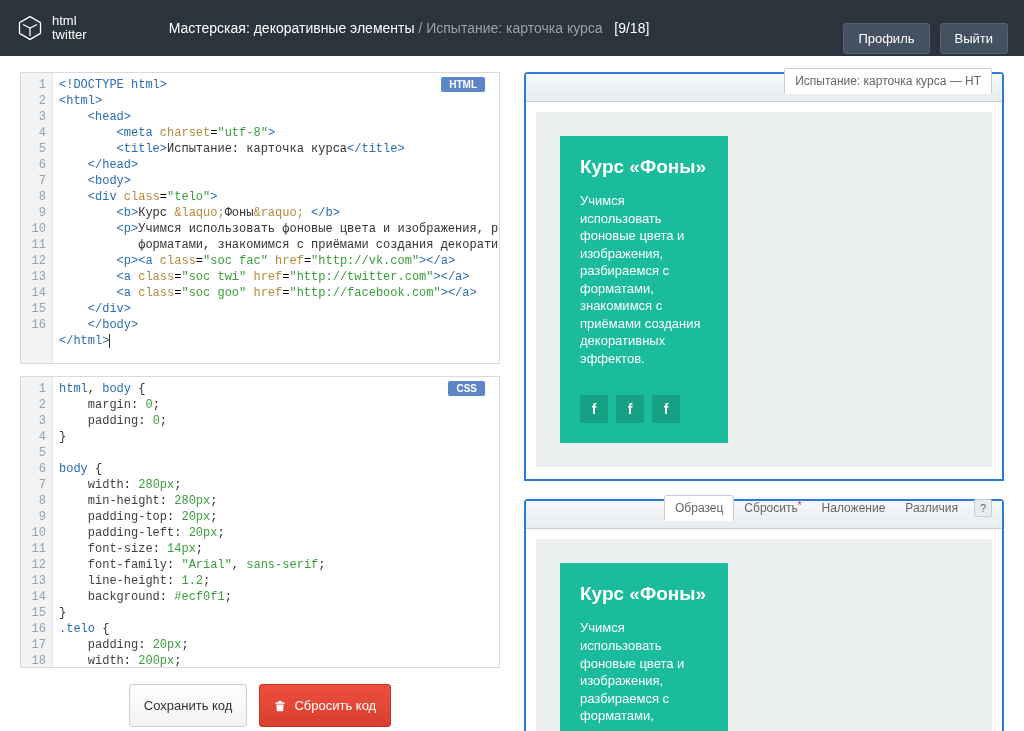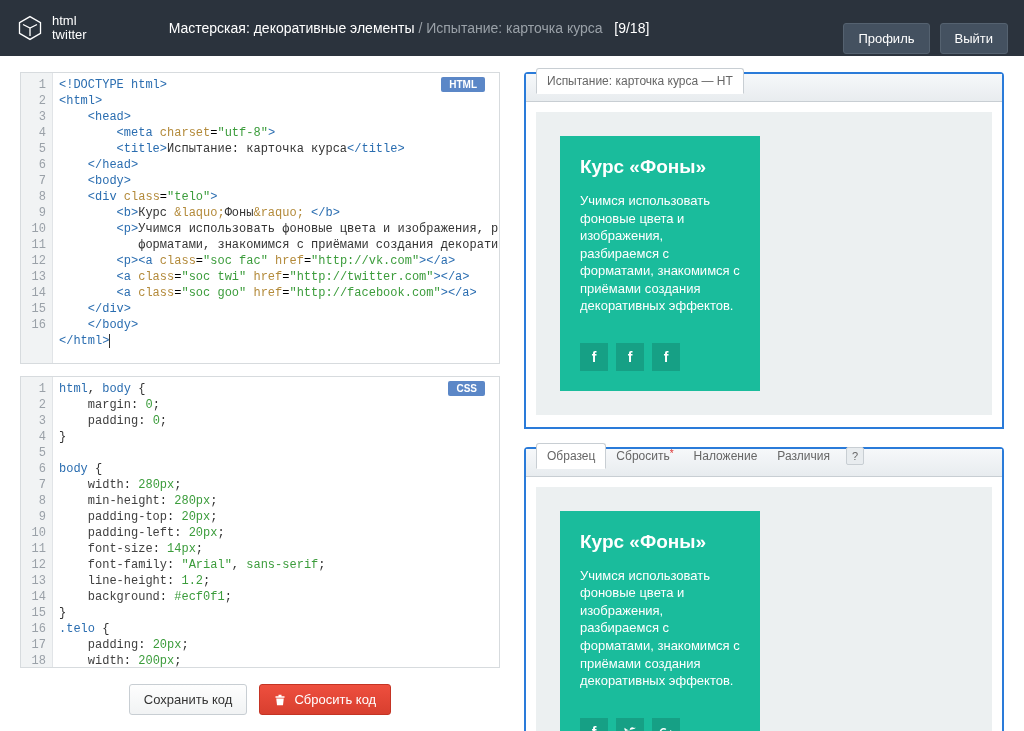--- a/index.html
+++ b/index.html
@@ -128,20 +128,21 @@
   padding-bottom: 12px;
 }
 .pane-tabbar {
   background: linear-gradient(#f6f8fa, #e8ecef);
   border-bottom: 1px solid #c8ced3;
   height: 28px;
   display: flex;
   align-items: flex-end;
   padding: 8px 10px;
   font-size: 12px;
+  justify-content: flex-end;
 }
 .pane-tab {
   padding: 5px 10px;
   color: #666;
 }
 .pane-tab.active {
   background: #fff;
   border: 1px solid #c8ced3;
   border-bottom: 1px solid #fff;
   border-radius: 3px 3px 0 0;
@@ -164,21 +165,21 @@
 }
 .star { color: #d33; font-size: 10px; position: relative; top: -3px; }
 .preview-body {
   background: #ecf0f1;
   margin: 10px 10px 0 10px;
   padding: 24px;
 }
 .card {
   background: #1abc9c;
   color: #fff;
-  width: 200px;
+  width: 168px;
   padding: 20px;
   min-height: 200px;
 }
 .card-title {
   font-size: 19px;
   font-weight: bold;
   margin-bottom: 14px;
 }
 .card-text {
   font-size: 13px;
@@ -209,21 +210,21 @@
   color: #333;
   padding: 7px 14px;
   border-radius: 3px;
   font-size: 13px;
   cursor: pointer;
 }
 .btn-reset {
   background: linear-gradient(#ee4f3e, #d83f2f);
   border: 1px solid #c43424;
   color: #fff;
-  padding: 7px 14px;
+  padding: 13px 14px;
   border-radius: 3px;
   font-size: 13px;
   cursor: pointer;
   display: flex;
   align-items: center;
   gap: 8px;
 }
 </style>
 </head>
 <body>

